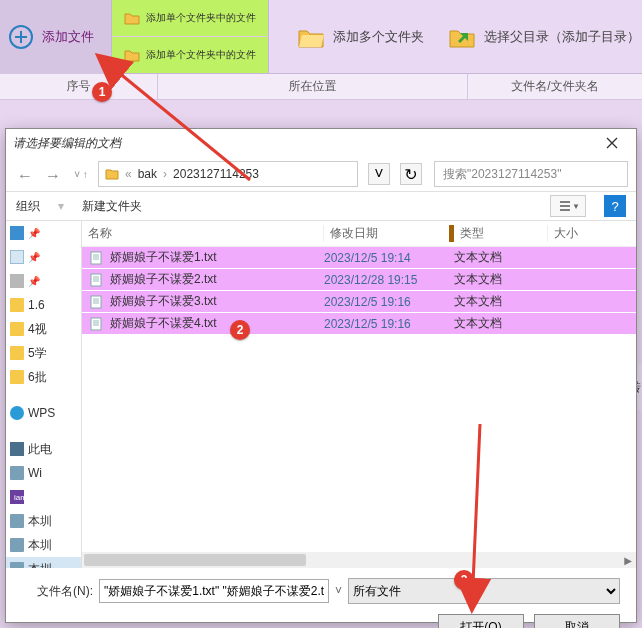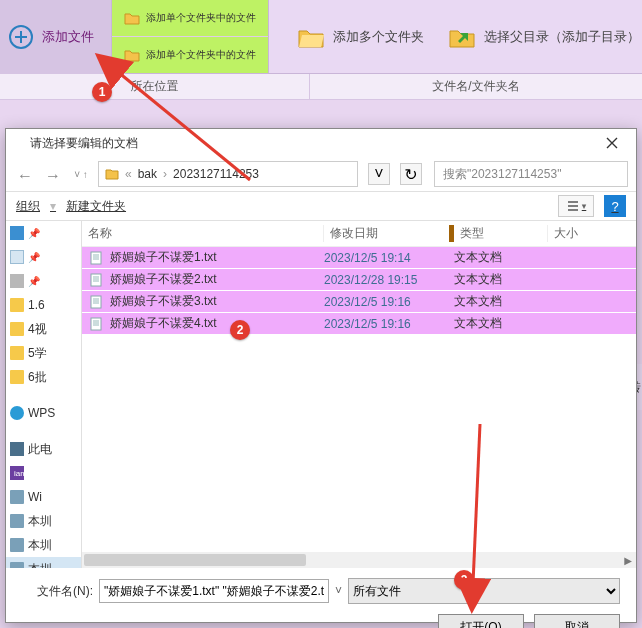--- a/index.html
+++ b/index.html
@@ -23,30 +23,30 @@
   .col-head > div { display:flex; align-items:center; justify-content:center; border-right:1px solid #d7c5e3; }
   .col-head .c1 { width:158px; }
   .col-head .c2 { width:310px; }
   .col-head .c3 { flex:1; border-right:none; }
 
   
   .badge { position:absolute; width:20px; height:20px; border-radius:50%; background:#e23b2f; color:#fff; font-size:12px; display:flex; align-items:center; justify-content:center; font-weight:bold; box-shadow:0 1px 2px rgba(0,0,0,.3); z-index:5; }
 
   
   .dialog { position:absolute; left:5px; top:128px; width:632px; height:495px; background:#fff; border:1px solid #888; box-shadow:0 4px 16px rgba(0,0,0,.3); z-index:4; }
-  .titlebar { height:28px; display:flex; align-items:center; font-size:12px; padding-left:24px; color:#333; position:relative; }
+  .titlebar { height:28px; display:flex; align-items:center; font-size:12px; padding-left:7px; color:#333; position:relative;font-style:italic; }
   .close-x { position:absolute; right:6px; top:4px; width:36px; height:20px; display:flex; align-items:center; justify-content:center; font-size:14px; color:#333; cursor:pointer; }
   .navrow { height:34px; display:flex; align-items:center; padding:0 8px; gap:6px; }
   .nav-arrow { width:22px; height:22px; display:flex; align-items:center; justify-content:center; color:#888; }
   .breadcrumb { flex:0 0 260px; height:26px; border:1px solid #ccc; display:flex; align-items:center; font-size:12px; padding:0 6px; gap:6px; color:#333; }
   .bc-sep { color:#999; }
   .nav-ctrl { width:22px; height:22px; border:1px solid #ccc; background:#f6f6f6; display:flex; align-items:center; justify-content:center; margin-left:4px; cursor:pointer; }
   .searchbox { flex:1; height:26px; border:1px solid #ccc; font-size:12px; color:#888; padding:0 8px; display:flex; align-items:center; margin-left:6px; }
 
-  .toolrow { height:30px; border-top:1px solid #e0e0e0; border-bottom:1px solid #e0e0e0; display:flex; align-items:center; padding:0 10px; font-size:12px; color:#333; gap:10px;text-decoration:underline; }
+  .toolrow { height:30px; border-top:1px solid #e0e0e0; border-bottom:1px solid #e0e0e0; display:flex; align-items:center; padding:0 10px; font-size:12px; color:#333; gap:18px; }
   .toolrow .spacer { flex:1; }
   .view-btn { width:36px; height:22px; border:1px solid #ccc; background:#f8f8f8; display:flex; align-items:center; justify-content:center; cursor:pointer; }
   .help-q { width:22px; height:22px; background:#1a7fd4; color:#fff; display:flex; align-items:center; justify-content:center; font-size:13px; cursor:pointer; }
 
   .dialog-body { display:flex; height:347px; }
   .sidebar { width:76px; border-right:1px solid #e0e0e0; overflow:hidden; font-size:12px; }
   .sb-item { height:24px; display:flex; align-items:center; gap:4px; padding-left:4px; color:#333; white-space:nowrap; }
   .sb-ico { width:14px; height:14px; display:inline-block; }
   .folder-yellow { background:#f6c94a; border-radius:1px; }
   .pc-ico { background:#4a6f8a; }
@@ -121,20 +121,21 @@
       <svg class="big-folder" viewBox="0 0 28 24">
           <path d="M2 6h8l3 3h13v13H2z" fill="#f4c24b" stroke="#c79522"></path>
           <path d="M12 18l5-5 3 3v-8h-8l3 3-5 5z" fill="#3aa33a"></path>
         </svg>
       <span>选择父目录（添加子目录）</span>
     </div>
   </div>
 </div>
 
 <div class="col-head">
+  <div class="c1">序号</div>
   <div class="c2">所在位置</div>
   <div class="c3">文件名/文件夹名</div>
 </div>
 
 <div class="badge" style="left:92px; top:82px;">1</div>
 
 <div class="right-strip">码转</div>
 
 <div class="dialog">
   <div class="titlebar">
@@ -211,26 +212,26 @@
       <div class="sb-item">
           <span class="sb-ico" style="background:#2a9bd6;border-radius:50%"></span>
           <span>WPS</span>
         </div>
       <div class="sb-item" style="height:12px"></div>
       <div class="sb-item">
           <span class="sb-ico pc-ico"></span>
           <span>此电</span>
         </div>
       <div class="sb-item">
+          <span class="sb-ico disk-ico"></span>
+          <span>Wi</span>
+        </div>
+      <div class="sb-item">
           <span class="sb-ico" style="background:#6b3fa0"></span>
           <span style="color:#fff;font-size:8px;margin-left:-14px">iam</span>
-        </div>
-      <div class="sb-item">
-          <span class="sb-ico disk-ico"></span>
-          <span>Wi</span>
         </div>
       <div class="sb-item">
           <span class="sb-ico disk-ico"></span>
           <span>本圳</span>
         </div>
       <div class="sb-item">
           <span class="sb-ico disk-ico"></span>
           <span>本圳</span>
         </div>
       <div class="sb-item" style="background:#d4e6f4">

